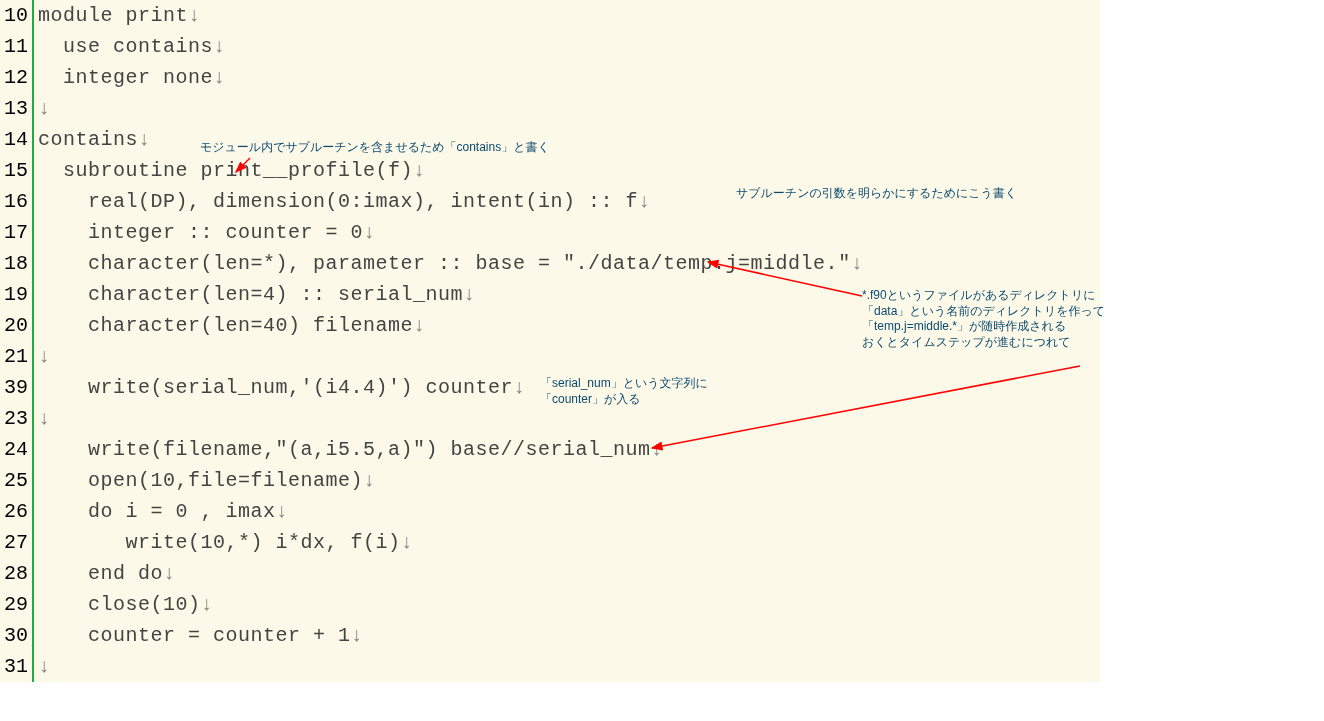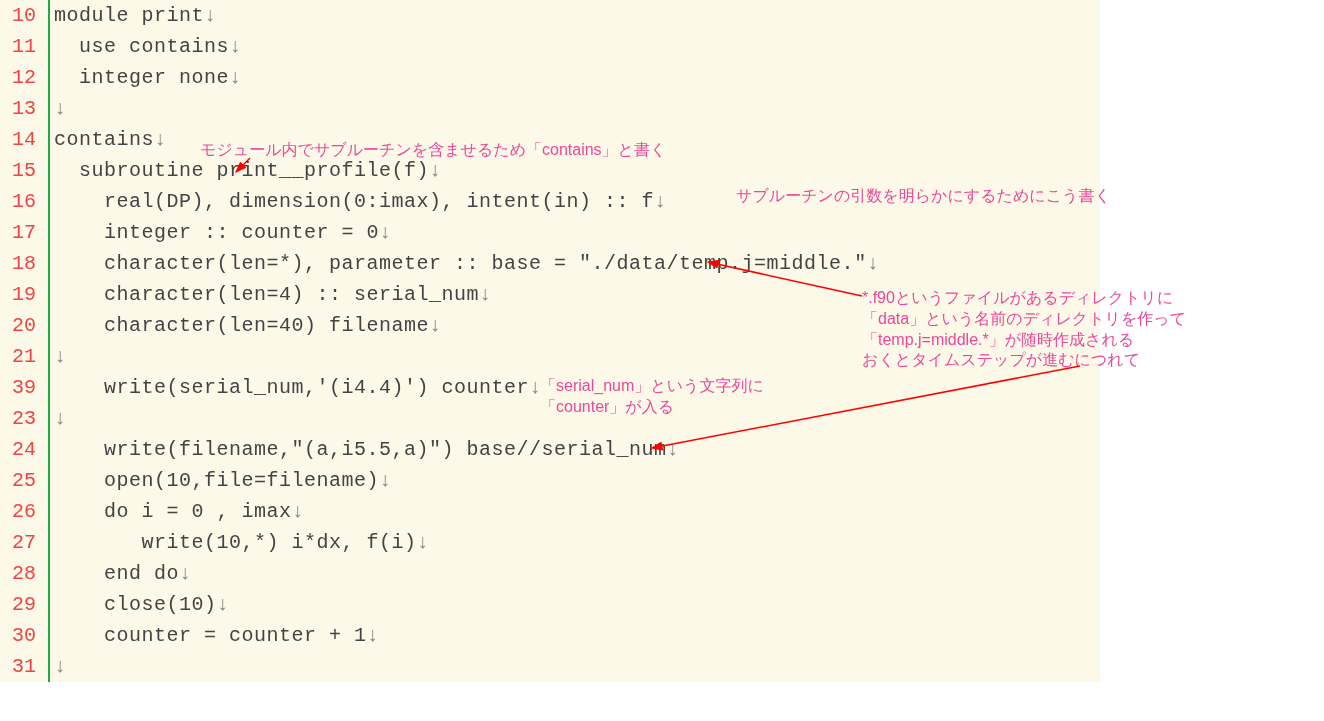--- a/index.html
+++ b/index.html
@@ -18,41 +18,41 @@
     width: 1100px;
     background: #fcf9e8;
   }
   .line {
     display: flex;
     align-items: center;
     height: 31px;
     white-space: pre;
   }
   .lineno {
-    width: 48px;
+    width: 32px;
     text-align: right;
-    color: #ef4444;
-    padding-right: 12px;
+    color: #000000;
+    padding-right: 4px;
   }
   .gutter {
     width: 2px;
     background: #22aa44;
     align-self: stretch;
     margin-right: 4px;
   }
   .code {
     color: #444;
     letter-spacing: 0.5px;
   }
   .eol { color: #888; }
   .annotation {
     position: absolute;
-    color: #ec4899;
+    color: #0c4a6e;
     font-family: "Meiryo", "MS PGothic", sans-serif;
-    font-size: 16px;
+    font-size: 12px;
     line-height: 1.3;
     white-space: nowrap;
   }
   svg.overlay {
     position: absolute;
     top: 0; left: 0;
     width: 1324px; height: 721px;
     pointer-events: none;
   }
 </style>

